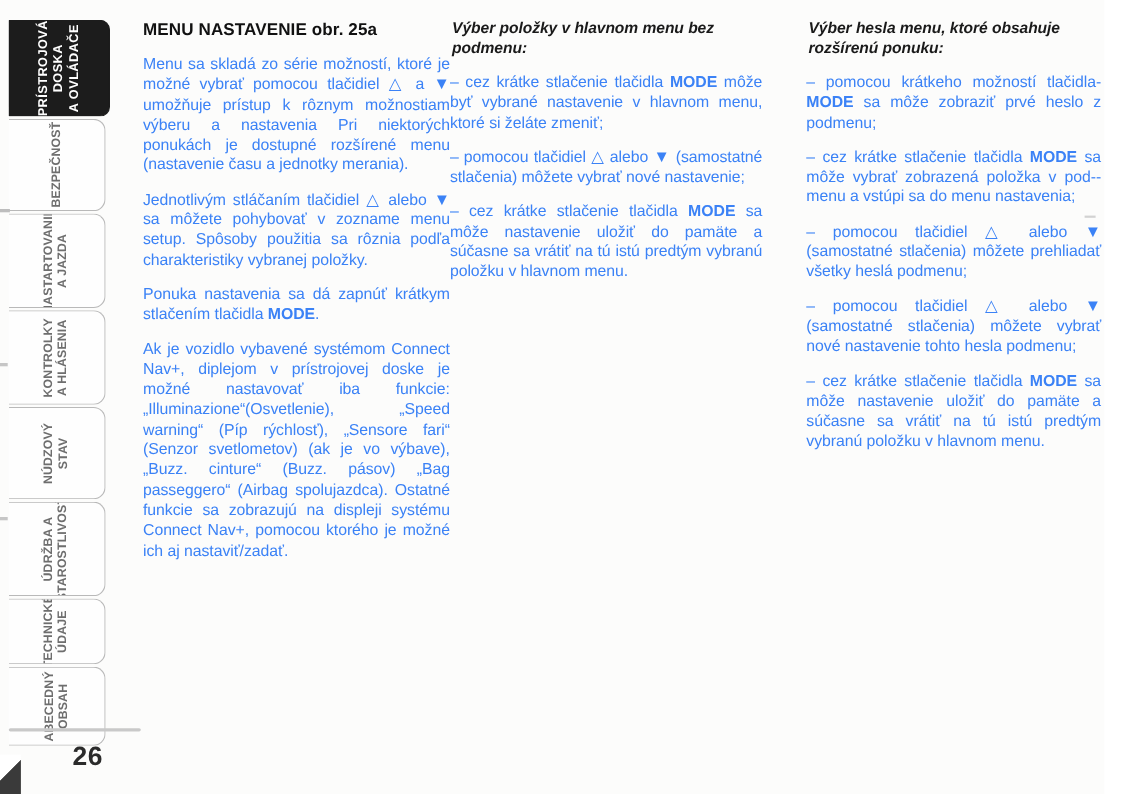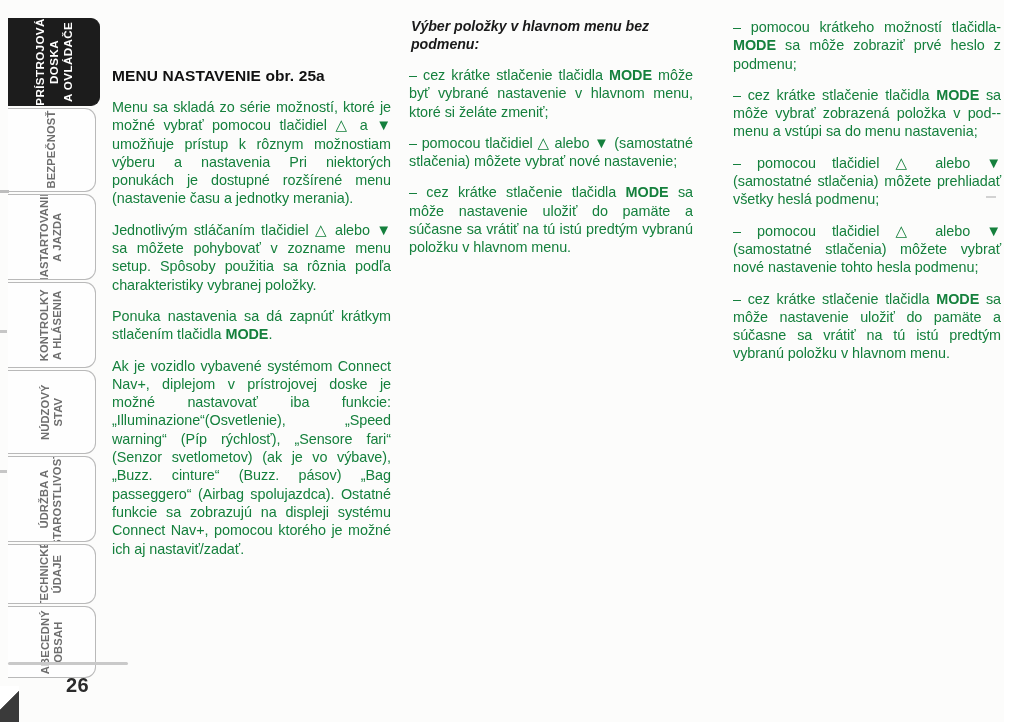--- a/index.html
+++ b/index.html
@@ -85,32 +85,32 @@
   #tab-4 { top: 352px; height: 84px; }
   #tab-5 { top: 438px; height: 86px; }
   #tab-6 { top: 526px; height: 60px; }
   #tab-7 { top: 588px; height: 72px; }
 
   
   #page-number {
     position: absolute;
     left: 66px;
     top: 674px;
-    font-size: 20px;
+    font-size: 24px;
     font-weight: bold;
     color: #2b2b2b;
     letter-spacing: 0.5px;
   }
 
   
   .column {
     position: absolute;
     top: 18px;
   }
-  #col-1 { left: 112px; width: 279px; margin-top: 48px; }
+  #col-1 { left: 130px; width: 279px; }
   #col-2 { left: 409px; width: 284px; }
   #col-3 { left: 733px; width: 268px; }
 
   .col-head {
     font-size: 15.5px;
     font-weight: bold;
     line-height: 19px;
     margin: 0 0 13px 0;
     color: #111;
     letter-spacing: 0.1px;
@@ -124,21 +124,21 @@
     line-height: 17.5px;
     margin: 0 0 13px 2px;
     color: #1a1a1a;
     letter-spacing: -0.05px;
   }
   .para {
     font-size: 14.4px;
     line-height: 18.3px;
     margin: 0 0 13px 0;
     text-align: justify;
-    color: #15803d;
+    color: #3b82f6;
     letter-spacing: -0.05px;
     -webkit-hyphens: none;
     hyphens: none;
   }
   .para:last-child { margin-bottom: 0; }
   .para b { font-weight: bold; }
 
   .tri-up {
     font-size: 15px;
     line-height: 1;
@@ -252,20 +252,21 @@
 
     <p class="para"><span>– cez krátke stlačenie tlačidla </span><b>MODE</b><span> môže byť vybrané nastavenie v hlavnom menu, ktoré si želáte zmeniť;</span></p>
 
     <p class="para"><span>– pomocou tlačidiel </span><span class="tri-up">△</span><span> alebo </span><span class="tri-down">▼</span><span> (samostatné stlačenia) môžete vybrať nové nastavenie;</span></p>
 
     <p class="para"><span>– cez krátke stlačenie tlačidla </span><b>MODE</b><span> sa môže nastavenie uložiť do pamäte a súčasne sa vrátiť na tú istú predtým vybranú položku v hlavnom menu.</span></p>
   </div>
 
   <div class="column" id="col-3">
 
+    <h2 class="col-head-italic">Výber hesla menu, ktoré obsahuje rozšírenú ponuku:</h2>
 
     <p class="para"><span>– pomocou krátkeho možností tlačidla-</span><b>MODE</b><span> sa môže zobraziť prvé heslo z podmenu;</span></p>
 
     <p class="para"><span>– cez krátke stlačenie tlačidla </span><b>MODE</b><span> sa môže vybrať zobrazená položka v pod--menu a vstúpi sa do menu nastavenia;</span></p>
 
     <p class="para"><span>– pomocou tlačidiel </span><span class="tri-up">△</span><span> alebo </span><span class="tri-down">▼</span><span> (samostatné stlačenia) môžete prehliadať všetky heslá podmenu;</span></p>
 
     <p class="para"><span>– pomocou tlačidiel </span><span class="tri-up">△</span><span> alebo </span><span class="tri-down">▼</span><span> (samostatné stlačenia) môžete vybrať nové nastavenie tohto hesla podmenu;</span></p>
 
     <p class="para"><span>– cez krátke stlačenie tlačidla </span><b>MODE</b><span> sa môže nastavenie uložiť do pamäte a súčasne sa vrátiť na tú istú predtým vybranú položku v hlavnom menu.</span></p>

